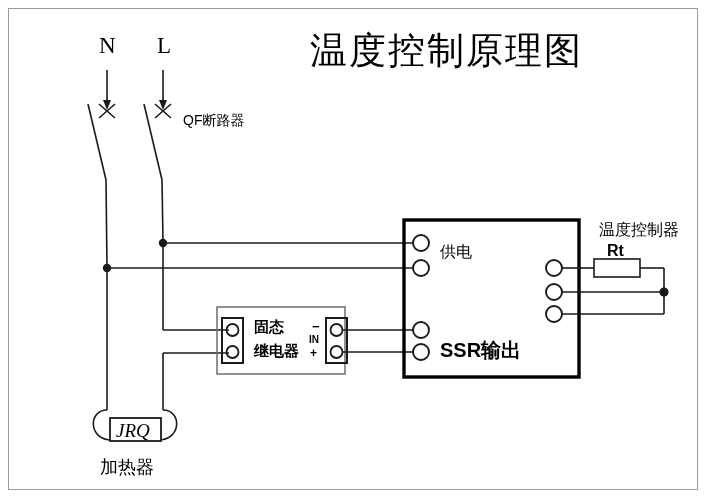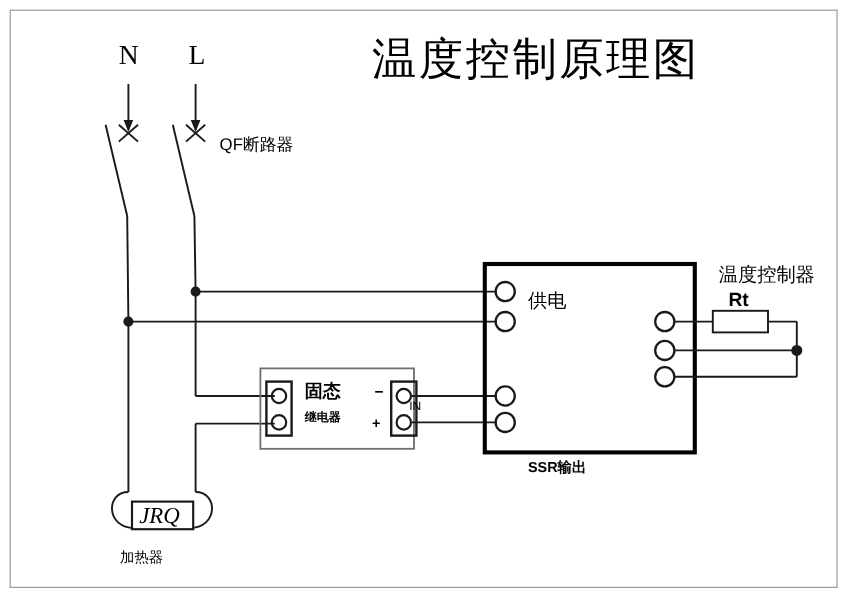--- a/index.html
+++ b/index.html
@@ -127,33 +127,33 @@
 
   <div class="lbl serif" style="left:99px;top:34px;font-size:23px;">N</div>
 
   <div class="lbl serif" style="left:157px;top:34px;font-size:23px;">L</div>
 
   <div class="lbl sans" style="left:183px;top:113px;font-size:14px;font-weight:normal;">QF断路器</div>
 
   <div class="lbl serif" style="left:440px;top:244px;font-size:16px;">供电</div>
 
 
-  <div class="lbl sans" style="left:440px;top:340px;font-size:12px;font-weight:bold;margin-top:43px;">SSR输出</div>
+  <div class="lbl sans" style="left:440px;top:340px;font-size:20px;font-weight:bold;">SSR输出</div>
 
   <div class="lbl serif" style="left:254px;top:320px;font-size:15px;font-weight:bold;text-align:center;">固态</div>
 
-  <div class="lbl serif" style="left:254px;top:344px;font-size:10px;font-weight:bold;">继电器</div>
+  <div class="lbl serif" style="left:254px;top:344px;font-size:15px;font-weight:bold;">继电器</div>
 
   <div class="lbl sans" style="left:312px;top:320px;font-size:13px;font-weight:bold;">−</div>
 
-  <div class="lbl sans" style="left:309px;top:335px;font-size:10px;font-weight:normal;margin-left:32px;">IN</div>
+  <div class="lbl sans" style="left:309px;top:335px;font-size:10px;font-weight:bold;">IN</div>
 
   <div class="lbl sans" style="left:310px;top:347px;font-size:12px;font-weight:bold;">+</div>
 
   <div class="lbl serif" style="left:599px;top:222px;font-size:16px;">温度控制器</div>
 
   <div class="lbl sans" style="left:607px;top:243px;font-size:16px;font-weight:bold;">Rt</div>
 
   <div class="lbl serif" style="left:116px;top:421px;font-size:19px;font-style:italic;">JRQ</div>
 
-  <div class="lbl serif" style="left:100px;top:458px;font-size:12px;">加热器</div>
+  <div class="lbl serif" style="left:100px;top:458px;font-size:18px;">加热器</div>
 
 </div>
 
 </body></html>

